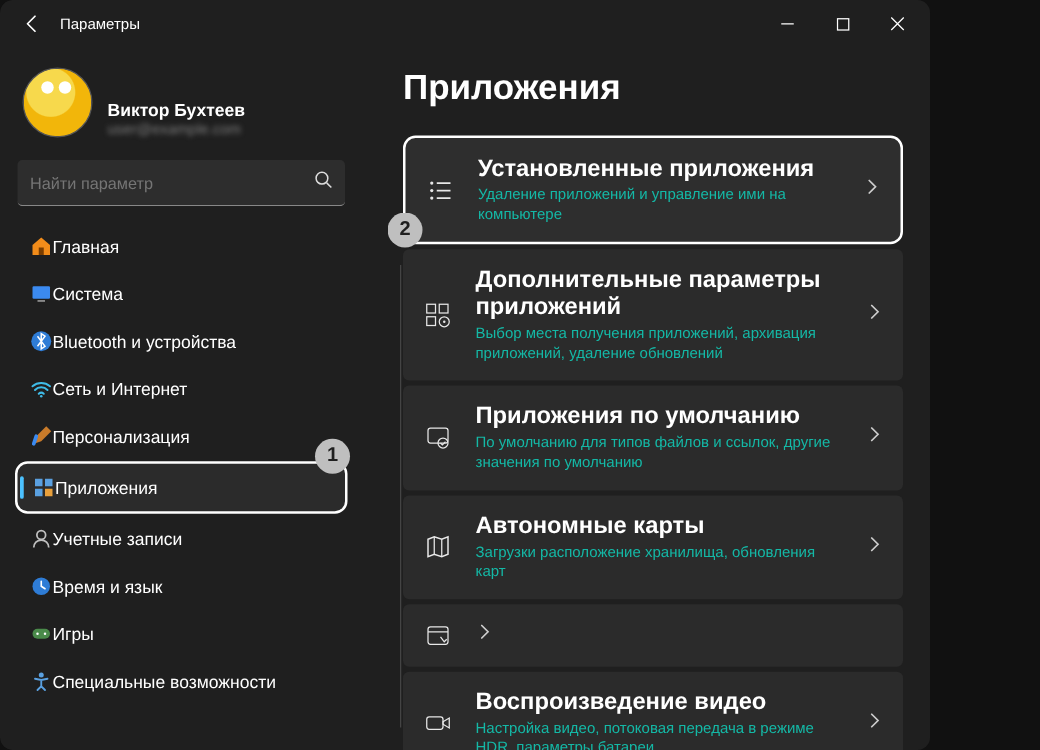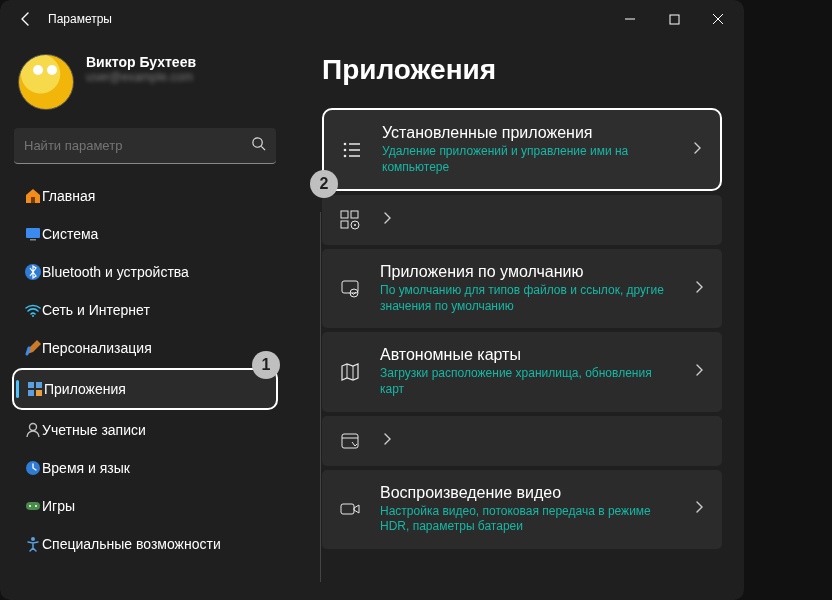--- a/index.html
+++ b/index.html
@@ -42,21 +42,21 @@
     overflow: hidden;
   }
   .sidebar {
     width: 290px;
     padding: 8px 12px 0 12px;
     display:flex;
     flex-direction:column;
     flex-shrink:0;
   }
   .profile {
-    display:flex; align-items:flex-start; gap:12px;
+    display:flex; align-items:flex-end; gap:12px;
     padding: 8px 6px 14px 6px;
   }
   .avatar {
     width:56px; height:56px; border-radius:50%;
     background: radial-gradient(circle at 40% 35%, #f7d94c 0 40%, #f2b60a 42% 100%);
     border: 1px solid #555;
     flex-shrink:0;
     position:relative;
     overflow:hidden;
   }
@@ -114,21 +114,21 @@
     cursor:pointer;
   }
   .card.highlight {
     border: 2.5px solid #fff;
     border-radius:10px;
     background:#2e2e2e;
     position:relative;
   }
   .card-icon { width:24px; display:flex; justify-content:center; color:#e8e8e8; flex-shrink:0; }
   .card-text { flex:1; }
-  .card-title { font-size:16px; font-weight:400; }
+  .card-title { font-size:19px; font-weight:700; }
   .card-sub { font-size:12px; color:#14b8a6; margin-top:2px; line-height:1.3; }
   .chevron { color:#ccc; }
   .step-badge {
     position:absolute;
     width:28px; height:28px; border-radius:50%;
     background:#bfbfbf; color:#1f1f1f;
     display:flex; align-items:center; justify-content:center;
     font-weight:700; font-size:16px;
     z-index:5;
   }
@@ -316,20 +316,24 @@
         <div class="card">
           <span class="card-icon">
               <svg width="22" height="22" viewBox="0 0 22 22">
                 <rect x="2" y="2" width="7" height="7" stroke="#e8e8e8" fill="none"></rect>
                 <rect x="12" y="2" width="7" height="7" stroke="#e8e8e8" fill="none"></rect>
                 <rect x="2" y="12" width="7" height="7" stroke="#e8e8e8" fill="none"></rect>
                 <circle cx="16" cy="16" r="4" stroke="#e8e8e8" fill="none"></circle>
                 <circle cx="16" cy="16" r="1" fill="#e8e8e8"></circle>
               </svg>
             </span>
+          <div class="card-text">
+            <div class="card-title">Дополнительные параметры приложений</div>
+            <div class="card-sub">Выбор места получения приложений, архивация приложений, удаление обновлений</div>
+          </div>
           <span class="chevron"><svg width="14" height="14" viewBox="0 0 14 14">
                 <path d="M5 2l5 5-5 5" stroke="#ccc" fill="none" stroke-width="1.4" stroke-linecap="round"></path>
               </svg></span>
         </div>
 
         <div class="card">
           <span class="card-icon">
               <svg width="22" height="22" viewBox="0 0 22 22">
                 <rect x="3" y="3" width="16" height="12" rx="2" stroke="#e8e8e8" fill="none"></rect>
                 <circle cx="15" cy="15" r="4" stroke="#e8e8e8" fill="none"></circle>

